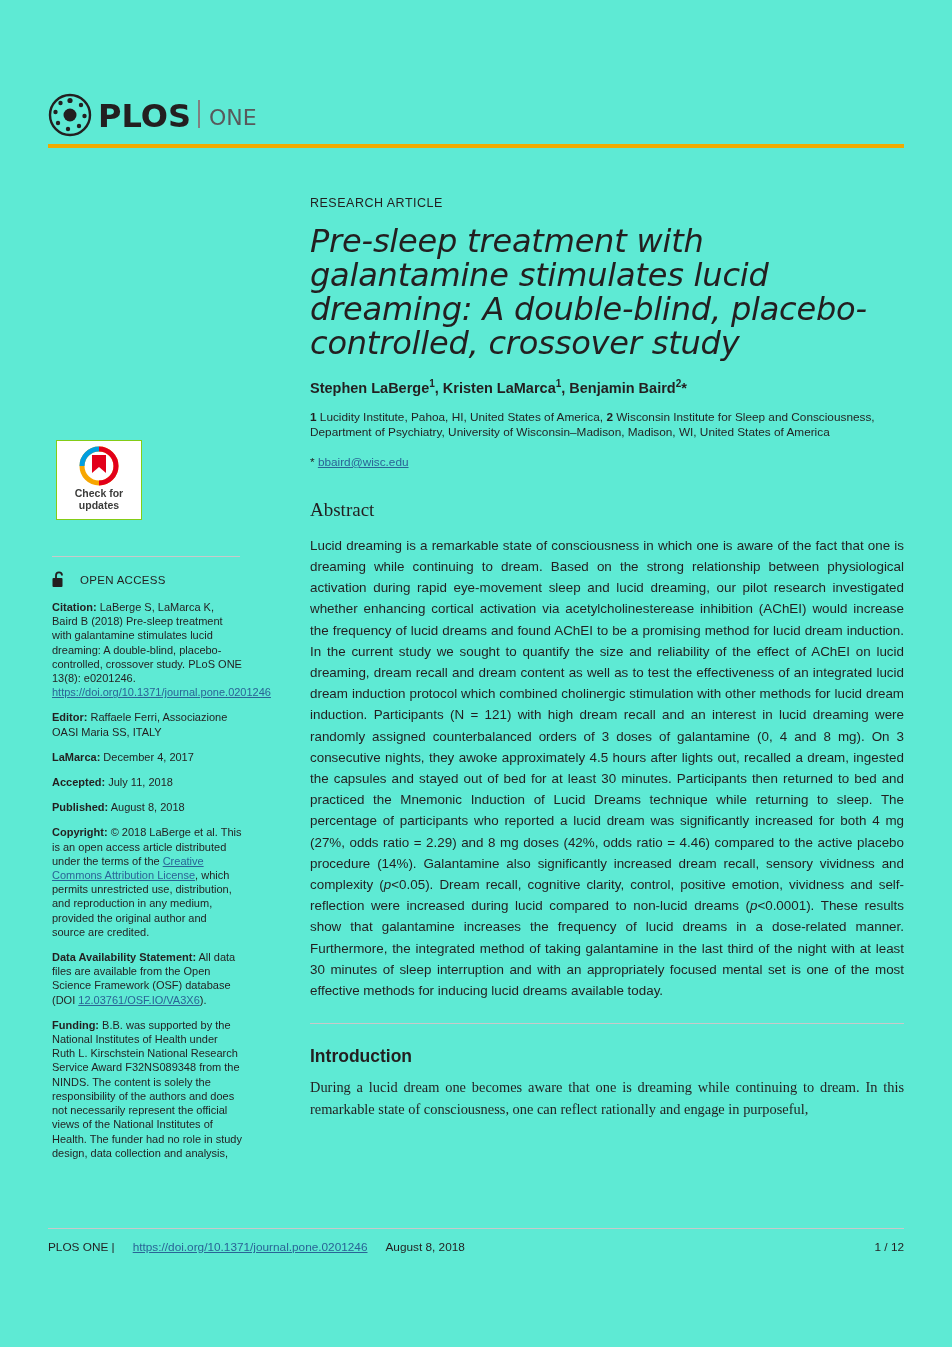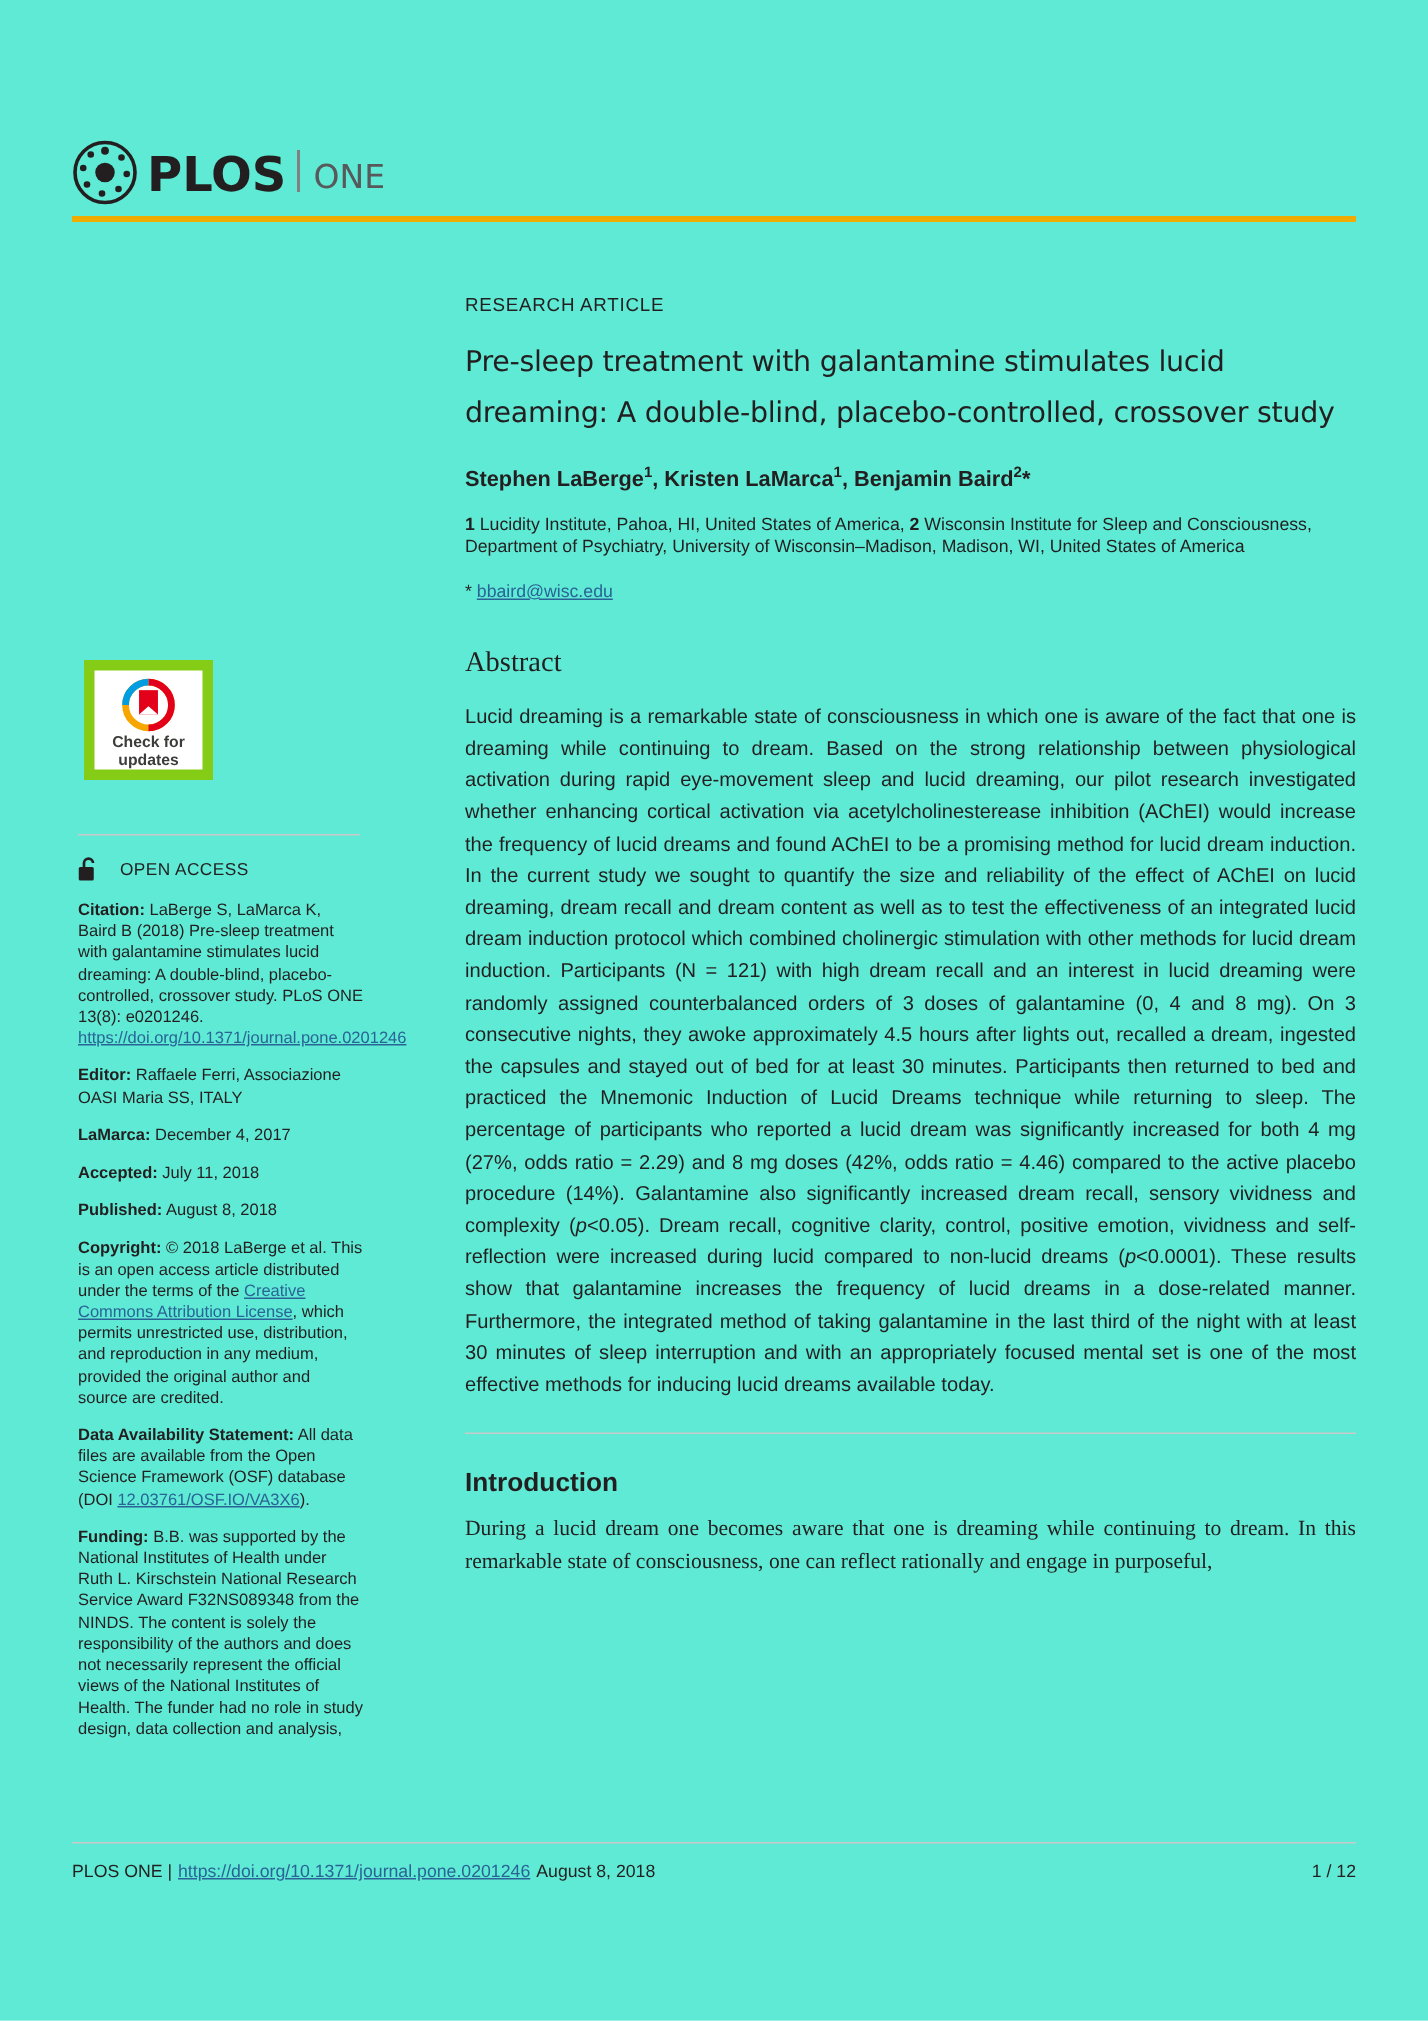--- a/index.html
+++ b/index.html
@@ -44,21 +44,21 @@
   
   .left-col {
     position: absolute;
     left: 50px;
     top: 440px;
     width: 194px;
   }
   .check-updates {
     width: 86px;
     height: 80px;
-    border: 7px solid #84cc16;
+    border: 1px solid #84cc16;
     background: #fff;
     display: flex;
     flex-direction: column;
     align-items: center;
     justify-content: flex-start;
     padding-top: 5px;
     box-sizing: border-box;
     margin-left: 6px;
   }
   .check-updates .cu-icon { width: 40px; height: 40px; }
@@ -115,25 +115,26 @@
   }
   .research-article {
     font-size: 12.5px;
     letter-spacing: 0.5px;
     color: #231f20;
     margin-bottom: 14px;
   }
   h1.title {
     font-family: "DejaVu Sans", sans-serif;
     font-weight: normal;
-    font-size: 19px;
+    font-size: 32px;
     line-height: 34px;
     color: #231f20;
     margin: 0 0 18px 0;
     letter-spacing: -0.2px;
+    font-style: italic;
   }
   .authors {
     font-size: 14.5px;
     font-weight: bold;
     color: #231f20;
     margin-bottom: 14px;
   }
   .authors sup { font-size: 10px; font-weight: bold; }
   .affiliations {
     font-size: 11.8px;
@@ -200,21 +201,21 @@
     position: absolute;
     left: 48px;
     top: 1240px;
     width: 856px;
     font-size: 11.8px;
     color: #231f20;
     display: flex;
     justify-content: space-between;
     align-items: baseline;
   }
-  .footer .f-left { display: flex; gap: 4px; align-items: baseline; }
+  .footer .f-left { display: flex; gap: 18px; align-items: baseline; }
   .footer a { color: #2a6496; text-decoration: underline; }
 </style>
 </head>
 <body>
 
 <div class="page">
 
   <div class="logo-wrap">
     <svg class="logo-svg" width="230" height="46" viewBox="0 0 230 46" xmlns="http://www.w3.org/2000/svg">
       <g fill="#231f20">

